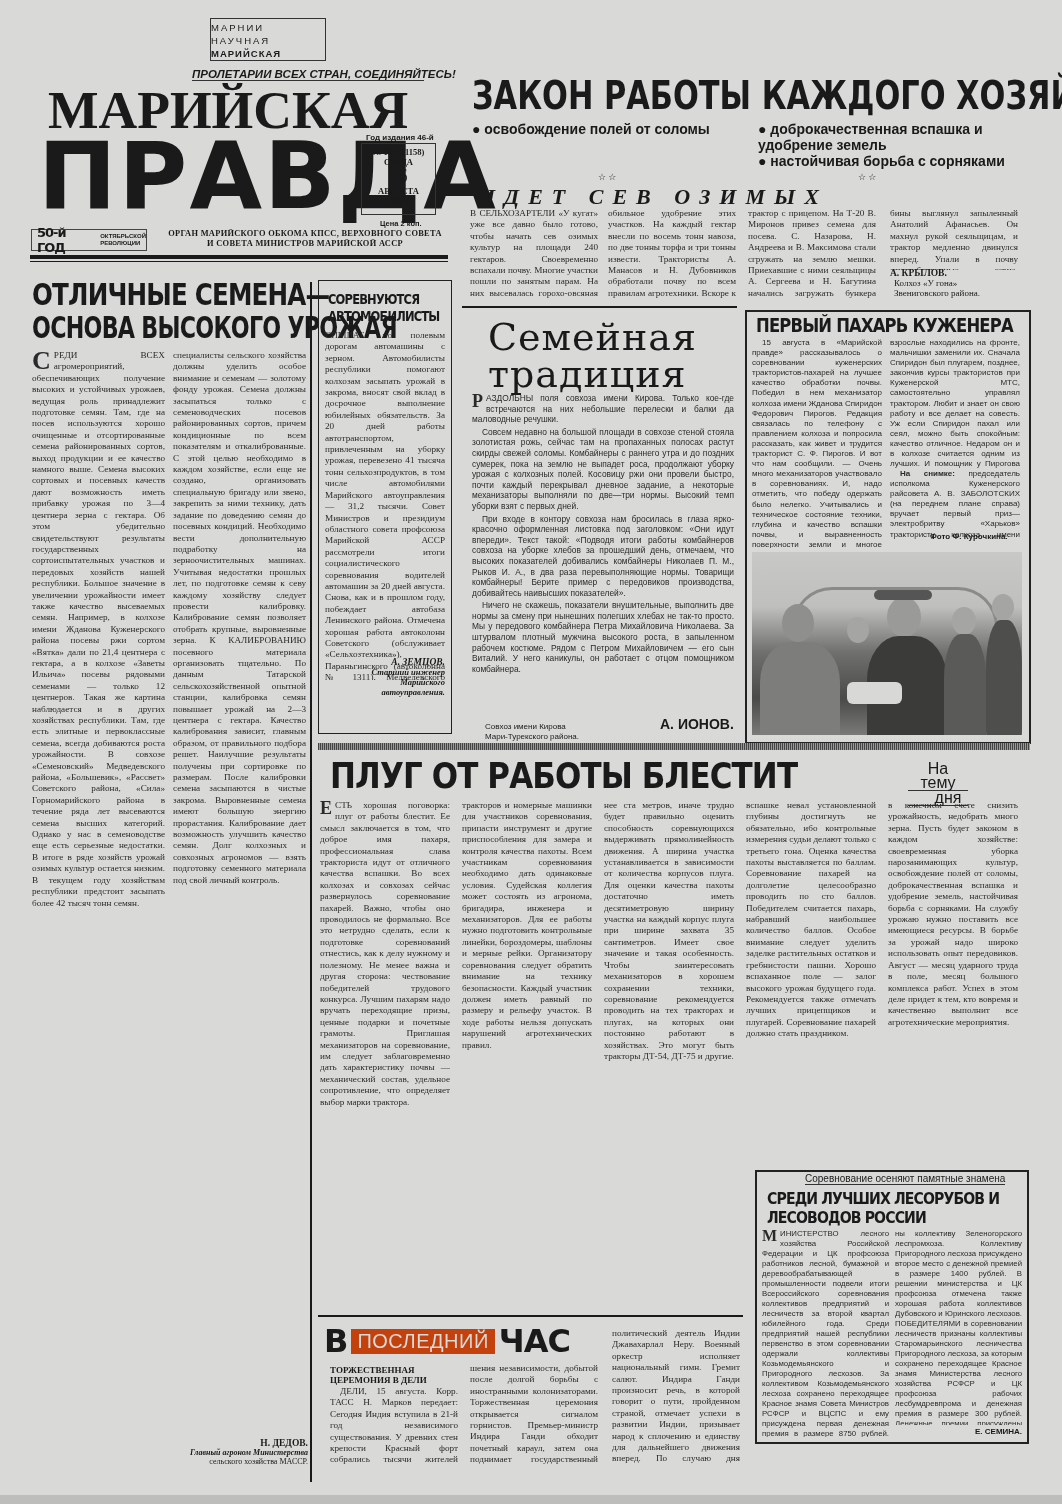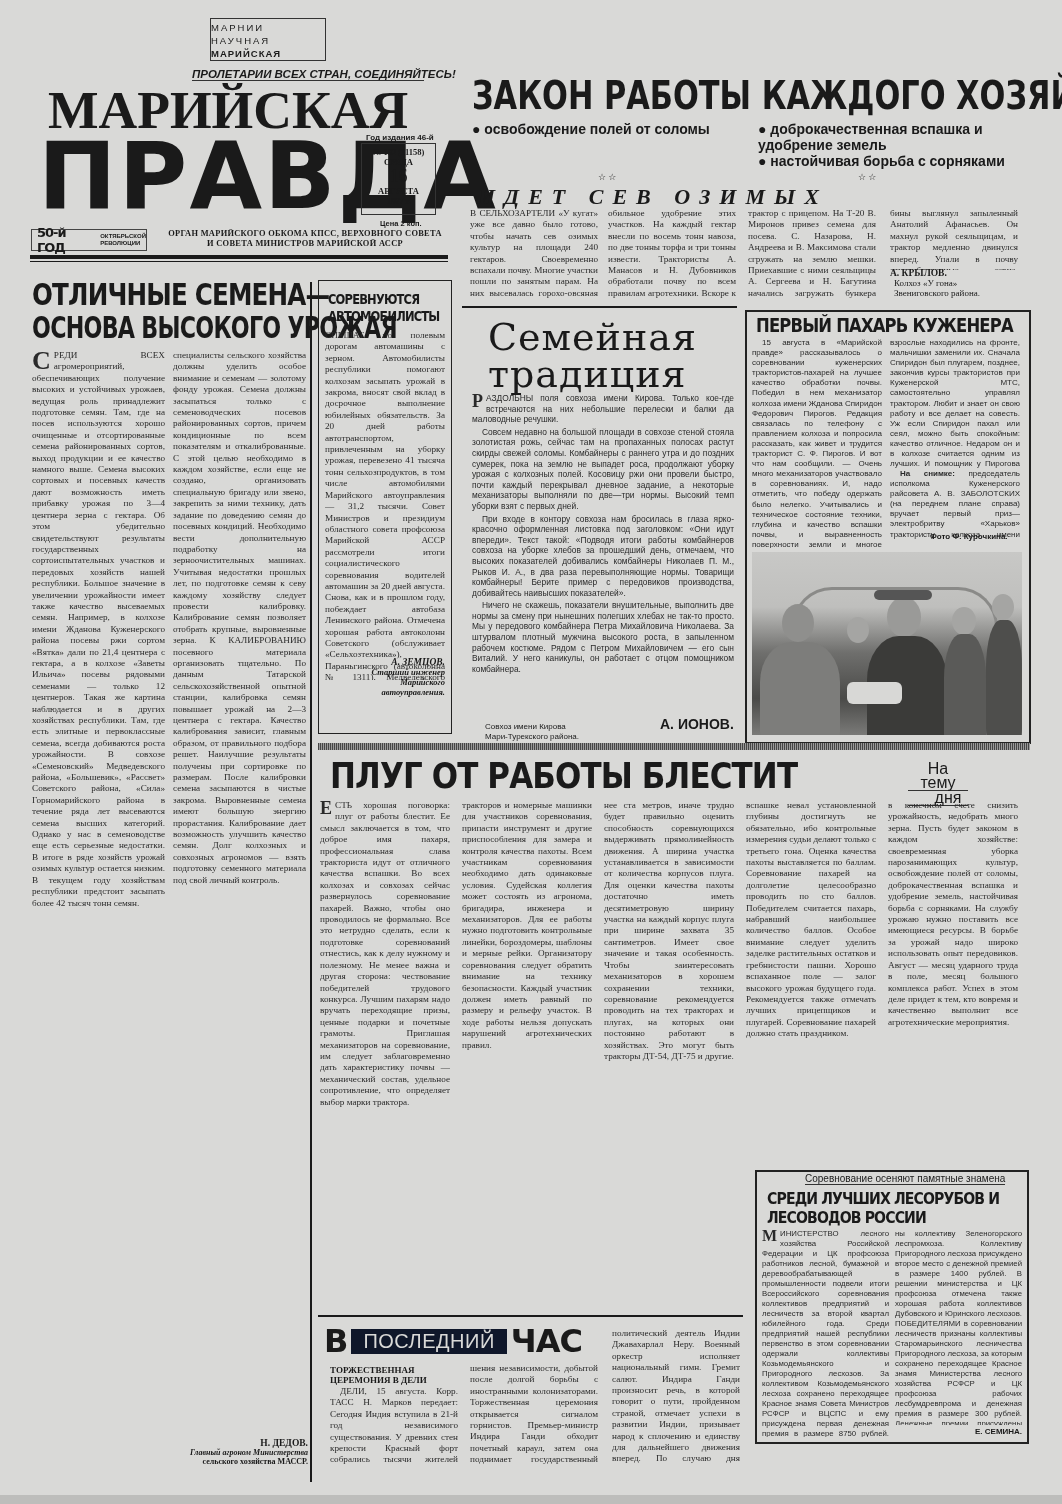--- a/index.html
+++ b/index.html
@@ -93,21 +93,21 @@
 
 <div class="col body-text" style="left:32px;top:350px;width:133px;height:1075px;">
   <p style="text-indent:0"><span class="dropcap">С</span><span>РЕДИ ВСЕХ агромероприятий, обеспечивающих получение высоких и устойчивых урожаев, ведущая роль принадлежит подготовке семян. Там, где на посев используются хорошо очищенные и отсортированные семена районированных сортов, выход продукции и ее качество намного выше. Семена высоких сортовых и посевных качеств дают возможность иметь прибавку урожая по 3—4 центнера зерна с гектара. Об этом убедительно свидетельствуют результаты государственных сортоиспытательных участков и передовых хозяйств нашей республики. Большое значение в увеличении урожайности имеет также качество высеваемых семян. Например, в колхозе имени Жданова Куженерского района посевы ржи сортом «Вятка» дали по 21,4 центнера с гектара, а в колхозе «Заветы Ильича» посевы рядовыми семенами — только 12 центнеров. Такая же картина наблюдается и в других хозяйствах республики. Там, где есть элитные и первоклассные семена, всегда добиваются роста урожайности. В совхозе «Семеновский» Медведевского района, «Большевик», «Рассвет» Советского района, «Сила» Горномарийского района в течение ряда лет высеваются семена высших категорий. Однако у нас в семеноводстве еще есть серьезные недостатки. В итоге в ряде хозяйств урожай озимых культур остается низким. В текущем году хозяйствам республики предстоит засыпать более 42 тысяч тонн семян.</span></p>
 </div>
 <div class="col body-text" style="left:173px;top:350px;width:133px;height:1050px;">
   <p style="text-indent:0">специалисты сельского хозяйства должны уделить особое внимание и семенам — золотому фонду урожая. Семена должны засыпаться только с семеноводческих посевов районированных сортов, причем кондиционные по всем показателям и откалиброванные. С этой целью необходимо в каждом хозяйстве, если еще не создано, организовать специальную бригаду или звено, закрепить за ними технику, дать задание по доведению семян до посевных кондиций. Необходимо вести дополнительную подработку на зерноочистительных машинах. Учитывая недостатки прошлых лет, по подготовке семян к севу каждому хозяйству следует провести калибровку. Калибрование семян позволяет отобрать крупные, выровненные зерна. К КАЛИБРОВАНИЮ посевного материала организовать тщательно. По данным Татарской сельскохозяйственной опытной станции, калибровка семян повышает урожай на 2—3 центнера с гектара. Качество калибрования зависит, главным образом, от правильного подбора решет. Наилучшие результаты получены при сортировке по размерам. После калибровки семена засыпаются в чистые закрома. Выровненные семена имеют большую энергию прорастания. Калибрование дает возможность улучшить качество семян. Долг колхозных и совхозных агрономов — взять подготовку семенного материала под свой личный контроль.</p>
 </div>
 <div class="abs" style="left:173px;top:1438px;width:135px;font-size:9px;text-align:right;">
   <div class="sig">Н. ДЕДОВ.</div>
   <div style="font-weight:bold;font-style:italic;font-size:8px;">Главный агроном Министерства</div>
-  <div style="font-weight:bold;font-size:8px;">сельского хозяйства МАССР.</div>
+  <div style="font-weight:normal;font-size:8px;">сельского хозяйства МАССР.</div>
 </div>
 <div class="rule" style="left:310px;top:282px;width:2px;height:1200px;"></div>
 
 <div class="box" style="left:318px;top:280px;width:132px;height:452px;border-width:1.5px;"></div>
 <div class="abs cond" style="left:328px;top:292px;font-size:14px;line-height:15px;transform:scaleX(0.82);white-space:nowrap;">СОРЕВНУЮТСЯ</div>
 <div class="abs cond" style="left:328px;top:309px;font-size:14px;line-height:15px;transform:scaleX(0.82);white-space:nowrap;">АВТОМОБИЛИСТЫ</div>
 <div class="col body-text" style="left:325px;top:330px;width:120px;height:350px;">
   <p style="text-indent:0">СПЕШАТ по полевым дорогам автомашины с зерном. Автомобилисты республики помогают колхозам засыпать урожай в закрома, вносят свой вклад в досрочное выполнение юбилейных обязательств. За 20 дней работы автотранспортом, привлеченным на уборку урожая, перевезено 41 тысяча тонн сельхозпродуктов, в том числе автомобилями Марийского автоуправления — 31,2 тысячи. Совет Министров и президиум областного совета профсоюза Марийской АССР рассмотрели итоги социалистического соревнования водителей автомашин за 20 дней августа. Снова, как и в прошлом году, побеждает автобаза Ленинского района. Отмечена хорошая работа автоколонн Советского (обслуживает «Сельхозтехника»), Параньгинского (автоколонна № 1311), Медведевского (Йошкар-Олинское АТХ-3), Моркинского (Оршанская АТК) районов. Успешно трудятся на перевозке урожая водители Ф. Мельников, В. Чаплыгин, А. Антонов и другие. Им вручены премии и памятные подарки.</p>
 </div>
 <div class="abs" style="left:325px;top:657px;width:120px;text-align:right;font-size:8.5px;line-height:10px;font-style:italic;">
@@ -191,21 +191,21 @@
 <div class="col body-text sans" style="left:762px;top:1229px;width:127px;height:208px;font-size:7.8px;line-height:10px;">
   <p style="text-indent:0"><span class="dropcap" style="font-size:16px;line-height:14px;">М</span><span>ИНИСТЕРСТВО лесного хозяйства Российской Федерации и ЦК профсоюза работников лесной, бумажной и деревообрабатывающей промышленности подвели итоги Всероссийского соревнования коллективов предприятий и лесничеств за второй квартал юбилейного года. Среди предприятий нашей республики первенство в этом соревновании одержали коллективы Козьмодемьянского и Пригородного лесхозов. За коллективом Козьмодемьянского лесхоза сохранено переходящее Красное знамя Совета Министров РСФСР и ВЦСПС и ему присуждена первая денежная премия в размере 8750 рублей. Награждение Красного знамени Министерства лесного хозяйства и ЦК профсоюза работников лесной, бумажной и деревообрабатывающей промышленности и первая премия в размере 7000 рублей присужде-</span></p>
 </div>
 <div class="col body-text sans" style="left:895px;top:1229px;width:127px;height:196px;font-size:7.8px;line-height:10px;">
   <p style="text-indent:0">ны коллективу Зеленогорского леспромхоза. Коллективу Пригородного лесхоза присуждено второе место с денежной премией в размере 1400 рублей. В решении министерства и ЦК профсоюза отмечена также хорошая работа коллективов Дубовского и Юринского лесхозов. ПОБЕДИТЕЛЯМИ в соревновании лесничеств признаны коллективы Старомарьинского лесничества Пригородного лесхоза, за которым сохранено переходящее Красное знамя Министерства лесного хозяйства РСФСР и ЦК профсоюза рабочих лесбумдревпрома и денежная премия в размере 300 рублей. Денежные премии присуждены также Козьмодемьянскому лесничеству и Юринскому лесничеству.</p>
 </div>
 <div class="abs sans" style="left:975px;top:1427px;font-size:8px;font-weight:bold;">Е. СЕМИНА.</div>
 
 <div class="abs" style="left:324px;top:1326px;display:flex;align-items:center;gap:4px;white-space:nowrap;">
   <span class="cond" style="font-size:32px;line-height:30px;">В</span>
-  <span class="sans" style="background:#0f172a;color:#d9d9d7;font-size:20px;padding:1px 12px;letter-spacing:0.5px;">ПОСЛЕДНИЙ</span>
+  <span class="sans" style="background:#c2410c;color:#d9d9d7;font-size:20px;padding:1px 6px;letter-spacing:0.5px;">ПОСЛЕДНИЙ</span>
   <span class="cond" style="font-size:32px;line-height:30px;">ЧАС</span>
 </div>
 <div class="abs" style="left:330px;top:1365px;font-size:9px;line-height:10px;font-weight:bold;">
   <div>ТОРЖЕСТВЕННАЯ</div>
   <div>ЦЕРЕМОНИЯ В ДЕЛИ</div>
 </div>
 <div class="col body-text" style="left:330px;top:1386px;width:128px;height:80px;">
     <p>ДЕЛИ, 15 августа. Корр. ТАСС Н. Марков передает: Сегодня Индия вступила в 21-й год независимого существования. У древних стен крепости Красный форт собрались тысячи жителей столицы, чтобы отметить знаменательную дату провозгла-</p>
   </div>
 <div class="col body-text" style="left:470px;top:1363px;width:128px;height:103px;">

